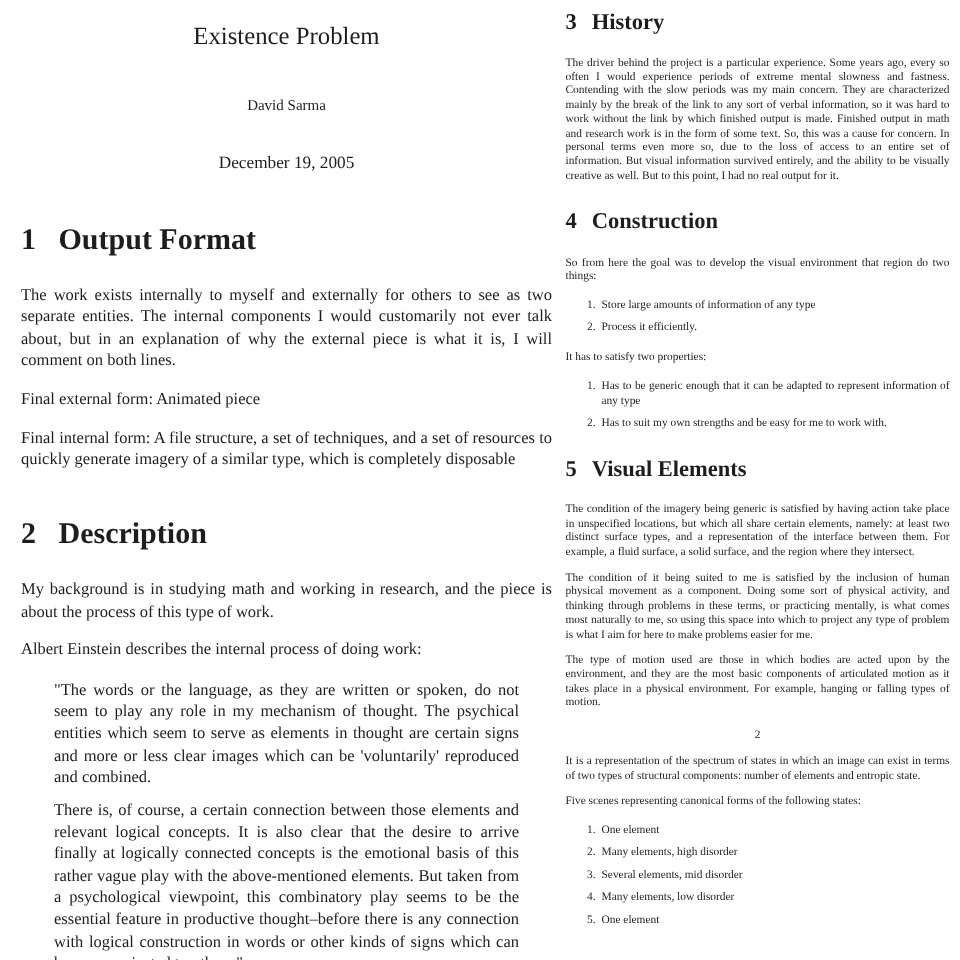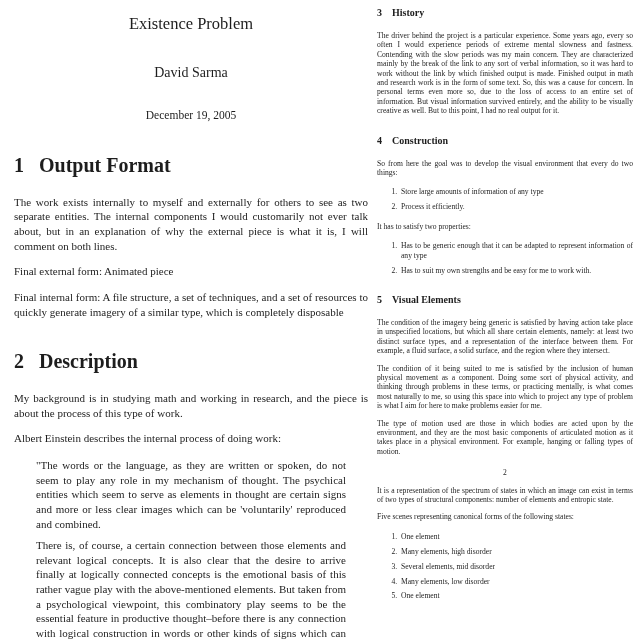--- a/index.html
+++ b/index.html
@@ -12,40 +12,40 @@
   }
   .page{position:relative;width:568px;height:640px;background:#ffffff;}
 
   
   .col-left{
     position:absolute;left:14px;top:6px;width:354px;
     font-size:11px;line-height:1.33;
   }
   .titleblock{text-align:center;}
   .doc-title{font-size:16.5px;margin-top:7px;}
-  .doc-author{font-size:14px;margin-top:29px;}
+  .doc-author{font-size:10px;margin-top:29px;}
   .doc-date{font-size:11.5px;margin-top:25px;}
 
   .col-left .sec-heading{
     font-size:20px;font-weight:bold;line-height:1.1;
     margin:31px 0 19px 0;text-align:left;
   }
   .col-left .sec-heading .sec-num{margin-right:15px;}
   .col-left p{margin:11px 0;text-align:justify;}
   .col-left p.quote{margin:12px 22px 4px 22px;}
   .col-left p.quote + p.quote{margin-top:7px;}
   .col-left p.quote.last{margin-bottom:24px;}
 
   
   .col-right{
     position:absolute;left:377px;top:2px;width:256px;
     font-size:7.6px;line-height:1.24;
   }
   .col-right .sec-heading{
-    font-size:10px;font-weight:bold;line-height:1.1;
+    font-size:15px;font-weight:bold;line-height:1.1;
     margin:19px 0 13px 0;text-align:left;
   }
   .col-right .sec-heading:first-child{margin-top:5px;}
   .col-right .sec-heading .sec-num{margin-right:10px;}
   .col-right p{margin:8px 0;text-align:justify;}
   .col-right ol{margin:10px 0 10px 9px;padding-left:13px;}
   .col-right li{margin:5.5px 0;text-align:justify;padding-left:2px;}
   .col-right .page-number{text-align:center;margin:12px 0 4px 0;}
 </style>
 </head>
@@ -70,21 +70,21 @@
         <p class="quote">"The words or the language, as they are written or spoken, do not seem to play any role in my mechanism of thought. The psychical entities which seem to serve as elements in thought are certain signs and more or less clear images which can be 'voluntarily' reproduced and combined.</p>
         <p class="quote last">There is, of course, a certain connection between those elements and relevant logical concepts. It is also clear that the desire to arrive finally at logically connected concepts is the emotional basis of this rather vague play with the above-mentioned elements. But taken from a psychological viewpoint, this combinatory play seems to be the essential feature in productive thought–before there is any connection with logical construction in words or other kinds of signs which can be communicated to others."</p>
       </div>
   </div>
 
   <div class="col-right">
     <div>
         <div class="sec-heading"><span class="sec-num">3</span><span class="sec-title">History</span></div>
         <p>The driver behind the project is a particular experience. Some years ago, every so often I would experience periods of extreme mental slowness and fastness. Contending with the slow periods was my main concern. They are characterized mainly by the break of the link to any sort of verbal information, so it was hard to work without the link by which finished output is made. Finished output in math and research work is in the form of some text. So, this was a cause for concern. In personal terms even more so, due to the loss of access to an entire set of information. But visual information survived entirely, and the ability to be visually creative as well. But to this point, I had no real output for it.</p>
         <div class="sec-heading"><span class="sec-num">4</span><span class="sec-title">Construction</span></div>
-        <p>So from here the goal was to develop the visual environment that every do two things:</p>
+        <p>So from here the goal was to develop the visual environment that region do two things:</p>
         <ol>
           <li>Store large amounts of information of any type</li>
           <li>Process it efficiently.</li>
         </ol>
         <p>It has to satisfy two properties:</p>
         <ol>
           <li>Has to be generic enough that it can be adapted to represent information of any type</li>
           <li>Has to suit my own strengths and be easy for me to work with.</li>
         </ol>
         <div class="sec-heading"><span class="sec-num">5</span><span class="sec-title">Visual Elements</span></div>

